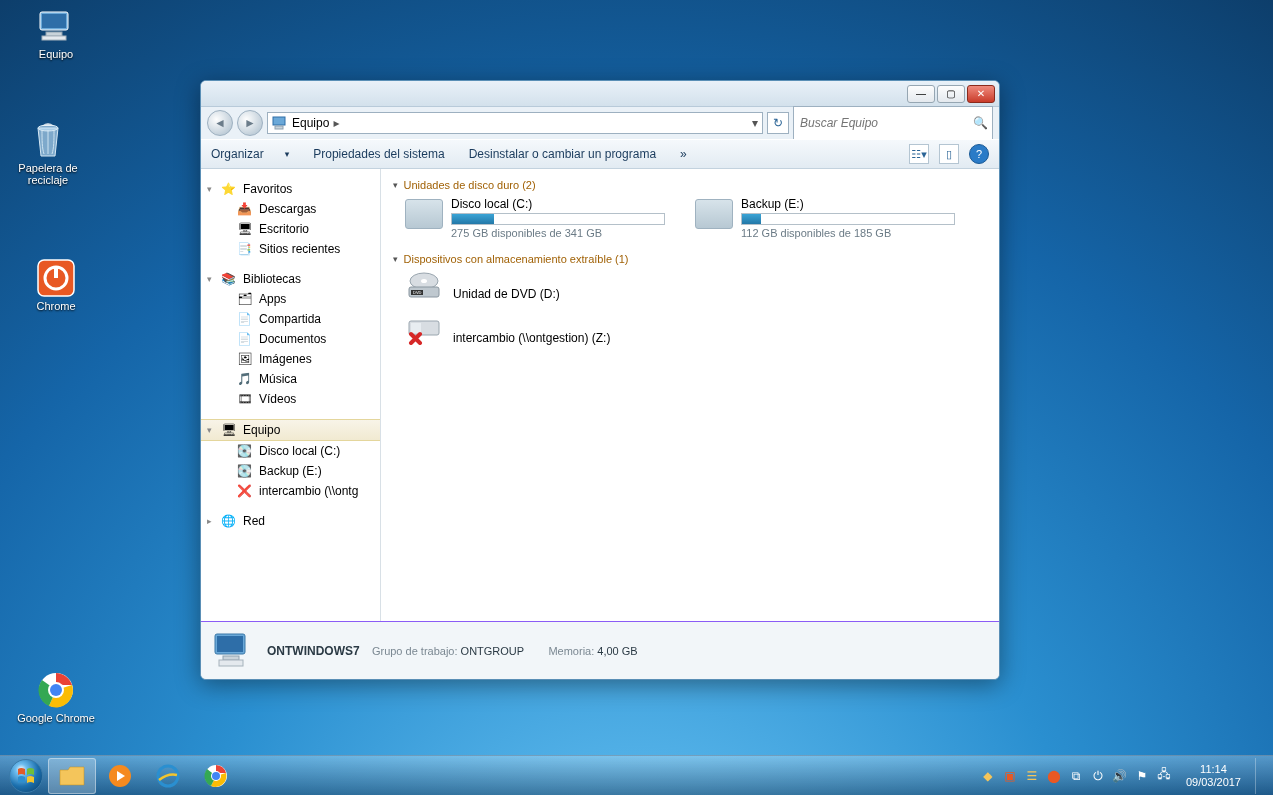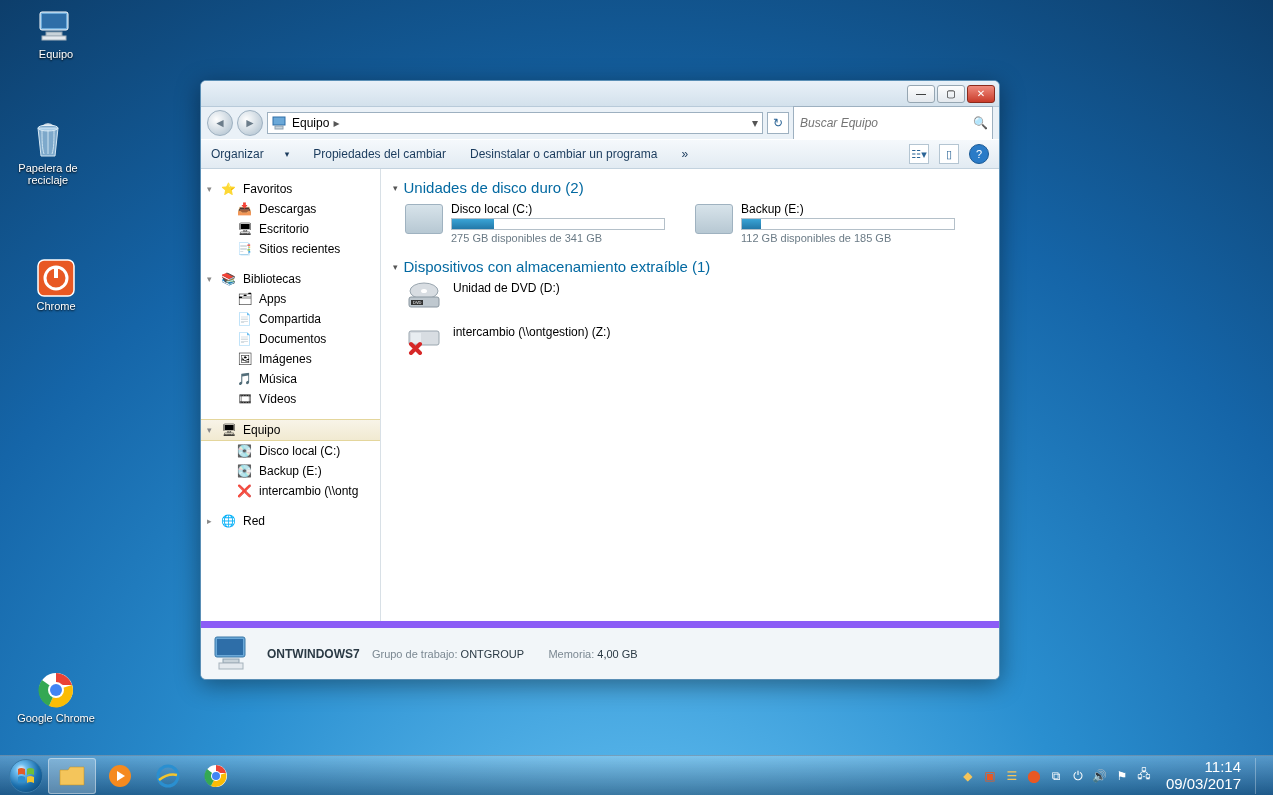--- a/index.html
+++ b/index.html
@@ -124,46 +124,46 @@
   .side-item { padding: 2px 6px 2px 36px; display:flex; align-items:center; gap:6px; cursor:pointer;}
   .side-item.selected { background:linear-gradient(#f8f4e8,#f1ead1); border:1px solid #e4d69c; border-left:none; border-right:none; }
   .side-ico { width:16px; height:16px; display:inline-flex; align-items:center; justify-content:center; }
 
   .main {
     flex:1;
     padding: 8px 12px;
     overflow:auto;
   }
   .section-h {
-    color:#0369a1;
-    font-size:15px;
+    color:#a16207;
+    font-size:11px;
     margin: 2px 0 6px 0;
     display:flex; align-items:center; gap:6px;
     cursor:pointer;
   }
   .section-h::before { content:"▾"; font-size:9px; color:#555;}
   .drive-row { display:flex; gap:30px; margin: 0 0 14px 12px; }
   .drive {
     width: 260px;
     display:flex;
     gap:8px;
     cursor:pointer;
   }
   .drive-icon { width:38px; height:30px; background:linear-gradient(#d7e3ea,#b7c8d3); border:1px solid #9fb2c0; border-radius:3px; margin-top:2px;}
   .drive-body { flex:1; }
   .drive-name { font-size:12px; }
   .drive-bar { height:12px; border:1px solid #b4c0c9; background:#fff; margin:2px 0; position:relative; }
   .drive-bar .fill { position:absolute; top:0; left:0; bottom:0; background:linear-gradient(#3aa4d6,#2378a8);}
   .drive-sub { font-size:11px; color:#6b7b86; }
-  .entry-row { display:flex; align-items:flex-start; gap:10px; margin: 2px 0 14px 12px; cursor:pointer;}
+  .entry-row { display:flex; align-items:flex-end; gap:10px; margin: 2px 0 14px 12px; cursor:pointer;}
   .entry-icon { width:38px; height:30px; }
 
   .details {
     height: 58px;
-    border-top:7px solid #8b5cf6;
+    border-top:1px solid #8b5cf6;
     background:#f2f6f9;
     display:flex;
     align-items:center;
     padding: 0 10px;
     gap: 14px;
     font-size:11px;
     color:#4b5a66;
   }
   .details .pc-ico { width:42px; height:42px; }
   .details .d-main { font-weight:600; color:#2b3a45; font-size:12px;}
@@ -194,21 +194,21 @@
   .orb svg { width:20px; height:20px; }
   .pin {
     width:48px; height:36px;
     display:flex; align-items:center; justify-content:center;
     cursor:pointer;
     border-radius:3px;
   }
   .pin.active { background: rgba(255,255,255,0.25); box-shadow: inset 0 0 0 1px rgba(255,255,255,0.4);}
   .tray { margin-left:auto; display:flex; align-items:center; gap:6px; padding-right:4px;}
   .tray .ti { width:16px; height:16px; display:flex; align-items:center; justify-content:center; color:#fff; font-size:12px; cursor:pointer;}
-  .clock { color:#fff; font-size:15px; text-align:right; line-height:1.1; padding:0 8px; cursor:pointer;}
+  .clock { color:#fff; font-size:11px; text-align:center; line-height:1.1; padding:0 8px; cursor:pointer;}
   .show-desktop { width:10px; height:36px; border-left:1px solid rgba(255,255,255,0.3); cursor:pointer;}
 
   .folder-ico { fill:#f4c55b; stroke:#c08f1e; stroke-width:.5;}
 </style>
 </head>
 <body>
 
 <div class="desktop-icon" style="left:16px; top:6px;">
   <div class="di-img">
     <svg width="40" height="36" viewBox="0 0 40 36">
@@ -286,21 +286,21 @@
       <input placeholder="Buscar Equipo" style="">
       <span style="color:#2a6496;">🔍</span>
     </div>
   </div>
 
   <div class="toolbar">
     <div class="tool-item">
         <span>Organizar</span> 
         <span style="font-size:9px;">▾</span>
       </div>
-    <div class="tool-item">Propiedades del cambiar</div>
+    <div class="tool-item">Propiedades del sistema</div>
     <div class="tool-item">Desinstalar o cambiar un programa</div>
     <div class="tool-item">»</div>
     <div class="tool-right">
       <div class="tib">☷▾</div>
       <div class="tib">▯</div>
       <div class="tib" style="border-radius:50%; background:#2a7bc7; color:#fff; border-color:#1a5a96;">?</div>
     </div>
   </div>
 
   <div class="body-row">

